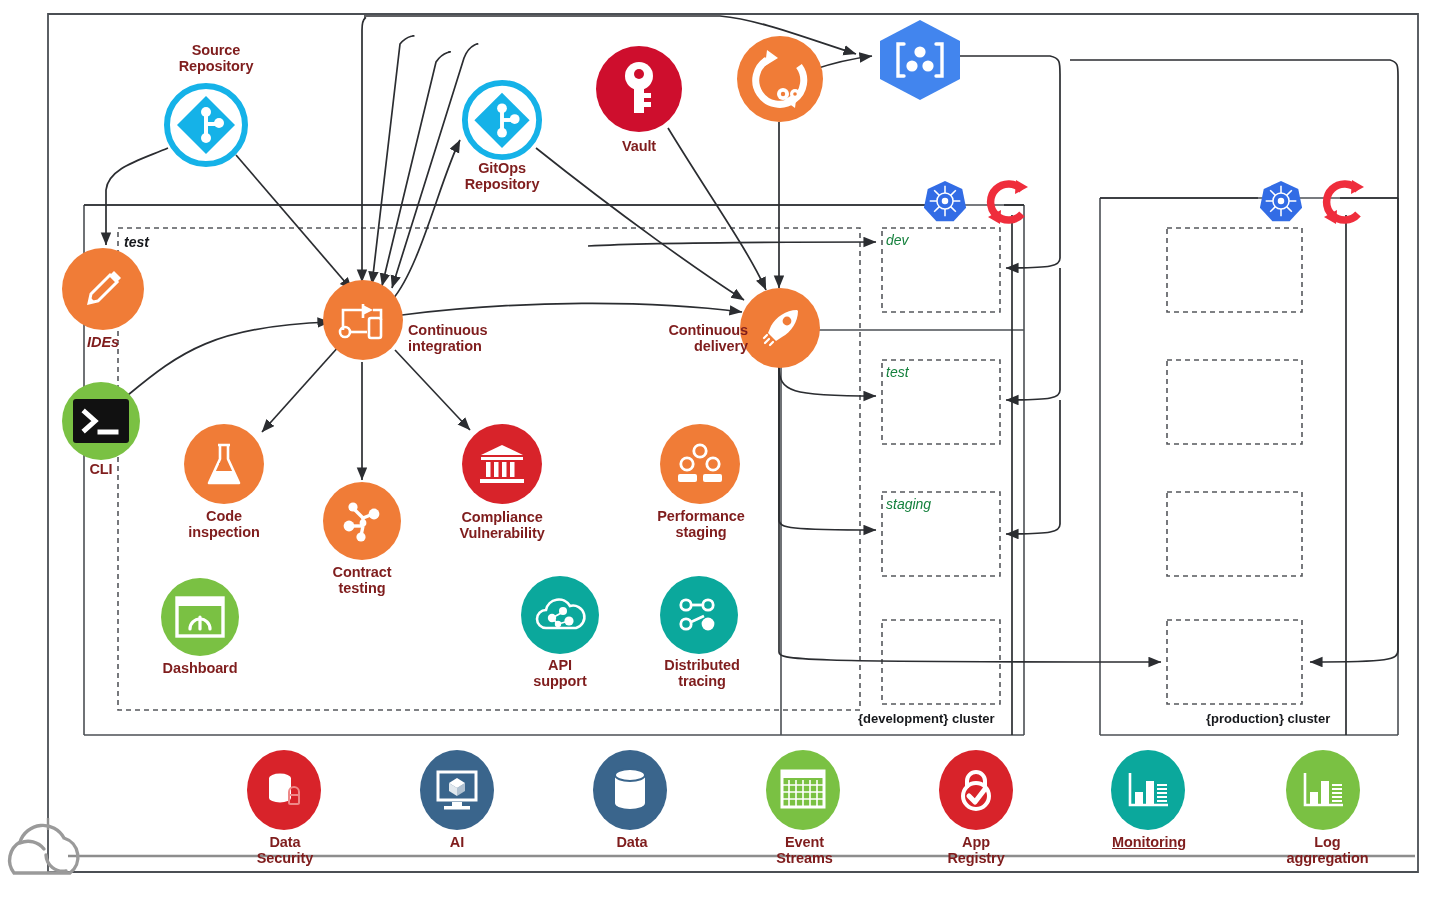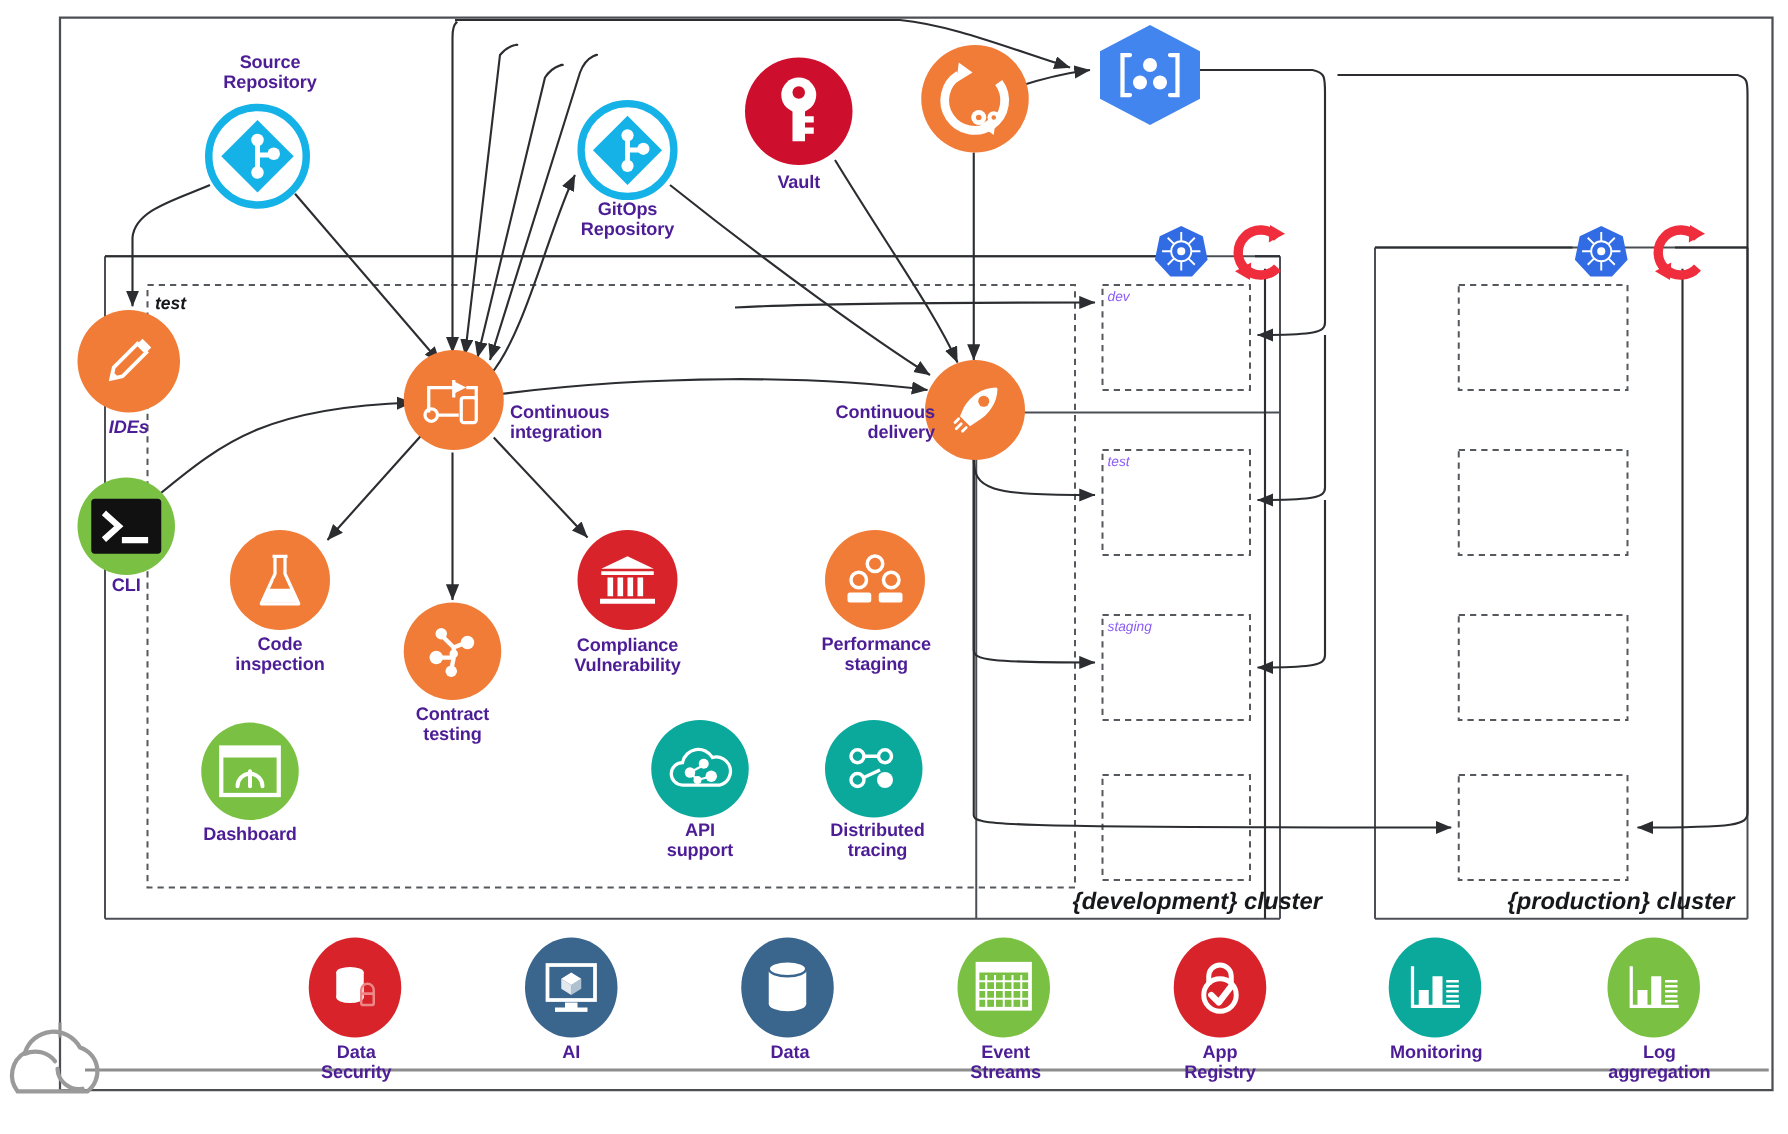--- a/index.html
+++ b/index.html
@@ -1,25 +1,25 @@
 <!DOCTYPE html>
 <html><head>
 <meta charset="utf-8">
 <style>
   html,body{margin:0;padding:0;background:#ffffff;}
   body{font-family:"Liberation Sans", sans-serif;}
   #canvas{position:relative;width:1430px;height:907px;overflow:hidden;background:#fff;}
   #wires{position:absolute;left:0;top:0;width:1430px;height:907px;}
   .node{position:absolute;}
   .disc{border-radius:50%;display:flex;align-items:center;justify-content:center;}
-  .lbl{position:absolute;text-align:center;font-weight:bold;color:#4c1d95;line-height:1.12;
+  .lbl{position:absolute;text-align:center;font-weight:bold;color:#7f1d1d;line-height:1.12;
        letter-spacing:-0.1px;white-space:pre-line;}
   .lbl.s14{font-size:14.5px;}
-  .ns-lbl{position:absolute;font-style:italic;font-size:11px;color:#8b5cf6;}
-  .cl-lbl{position:absolute;font-weight:bold;font-size:19px;color:#16181c;font-style:italic;}
+  .ns-lbl{position:absolute;font-style:italic;font-size:14px;color:#15803d;}
+  .cl-lbl{position:absolute;font-weight:bold;font-size:13px;color:#16181c;}
   .tools-lbl{position:absolute;font-style:italic;font-weight:bold;font-size:14px;color:#16181c;}
   svg{display:block;}
 </style>
 </head>
 <body>
 
 <div id="canvas">
 
   <svg id="wires" viewBox="0 0 1430 907">
     <defs>
@@ -498,21 +498,21 @@
       <rect x="21" y="11" width="8" height="23" fill="#fff"></rect>
       <g fill="#fff">
           <rect x="32" y="14" width="10" height="2"></rect>
           <rect x="32" y="18" width="10" height="2"></rect>
         <rect x="32" y="22" width="10" height="2"></rect>
           <rect x="32" y="26" width="10" height="2"></rect>
           <rect x="32" y="30" width="10" height="2"></rect>
         </g>
     </svg>
   </div>
-  <div class="lbl s14" style="left:1094px;top:834px;width:110px;">Monitoring</div>
+  <div class="lbl s14" style="left:1094px;top:834px;width:110px;text-decoration:underline;">Monitoring</div>
 
   <div class="node disc" style="left:1286px;top:750px;width:74px;height:80px;background:#7AC143;">
     <svg width="46" height="40" viewBox="0 0 46 40">
       <g stroke="#fff" stroke-width="2.6" fill="none">
           <path d="M5,3 L5,35 L43,35"></path>
         </g>
       <rect x="10" y="22" width="8" height="12" fill="#fff"></rect>
       <rect x="21" y="11" width="8" height="23" fill="#fff"></rect>
       <g fill="#fff">
           <rect x="32" y="14" width="10" height="2"></rect>

